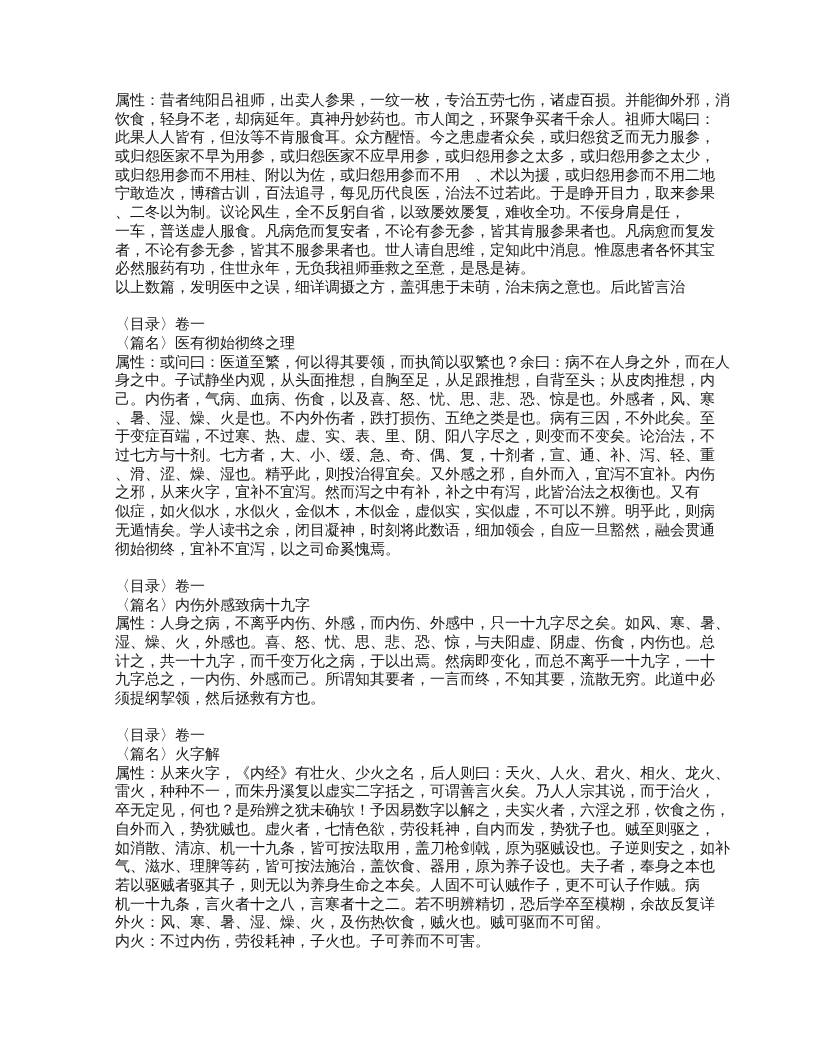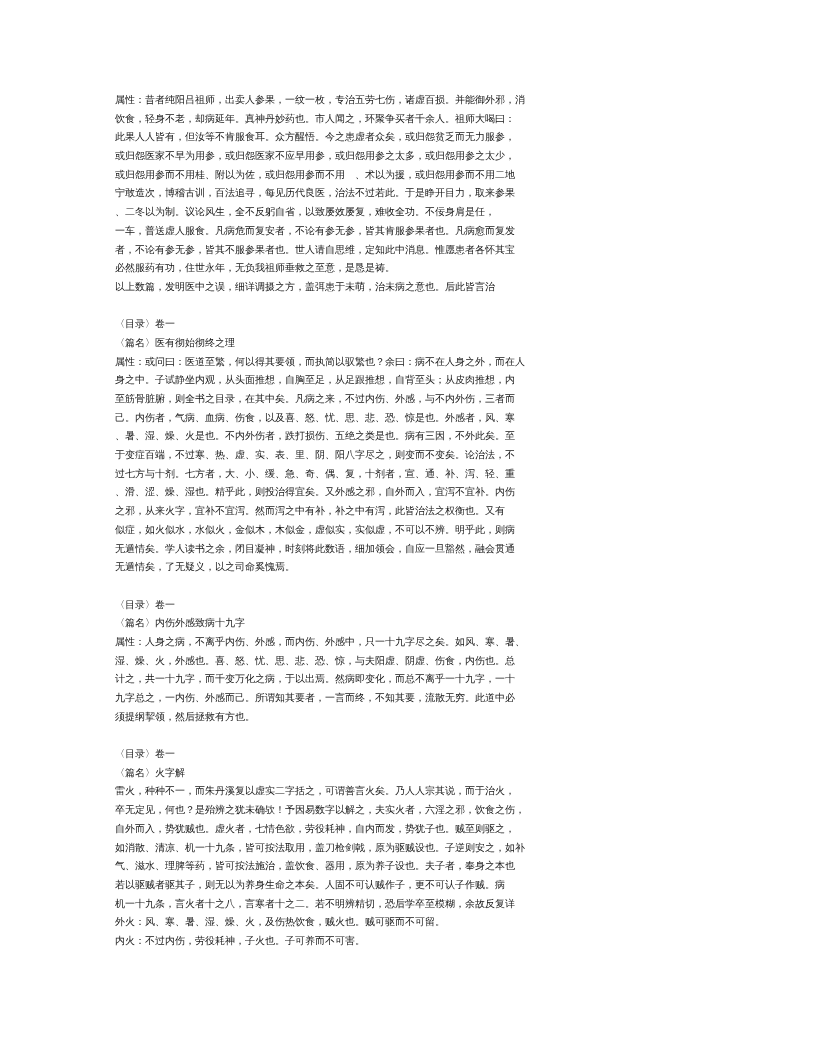--- a/index.html
+++ b/index.html
@@ -14,21 +14,21 @@
     background: #ffffff;
     overflow: hidden;
     font-family: "Liberation Serif", "DejaVu Serif", serif;
   }
   .content {
     position: absolute;
     left: 115px;
     top: 91px;
     width: 600px;
     color: #161616;
-    font-size: 10px;
+    font-size: 15px;
     line-height: 18.7px;
   }
   .line {
     height: 18.7px;
     white-space: pre;
     overflow: visible;
   }
 </style>
 </head>
 <body>
@@ -44,41 +44,41 @@
       <div class="line">、二冬以为制。议论风生，全不反躬自省，以致屡效屡复，难收全功。不佞身肩是任，</div>
       <div class="line">一车，普送虚人服食。凡病危而复安者，不论有参无参，皆其肯服参果者也。凡病愈而复发</div>
       <div class="line">者，不论有参无参，皆其不服参果者也。世人请自思维，定知此中消息。惟愿患者各怀其宝</div>
       <div class="line">必然服药有功，住世永年，无负我祖师垂救之至意，是恳是祷。</div>
       <div class="line">以上数篇，发明医中之误，细详调摄之方，盖弭患于未萌，治未病之意也。后此皆言治</div>
       <div class="line"></div>
       <div class="line">〈目录〉卷一</div>
       <div class="line">〈篇名〉医有彻始彻终之理</div>
       <div class="line">属性：或问曰：医道至繁，何以得其要领，而执简以驭繁也？余曰：病不在人身之外，而在人</div>
       <div class="line">身之中。子试静坐内观，从头面推想，自胸至足，从足跟推想，自背至头；从皮肉推想，内</div>
-      <div class="line">至筋骨脏腑，则全书之目录，在其中矣。凡病之来，不过内伤、外感，与不内外伤，三者而</div>
       <div class="line">己。内伤者，气病、血病、伤食，以及喜、怒、忧、思、悲、恐、惊是也。外感者，风、寒</div>
       <div class="line">、暑、湿、燥、火是也。不内外伤者，跌打损伤、五绝之类是也。病有三因，不外此矣。至</div>
       <div class="line">于变症百端，不过寒、热、虚、实、表、里、阴、阳八字尽之，则变而不变矣。论治法，不</div>
       <div class="line">过七方与十剂。七方者，大、小、缓、急、奇、偶、复，十剂者，宣、通、补、泻、轻、重</div>
       <div class="line">、滑、涩、燥、湿也。精乎此，则投治得宜矣。又外感之邪，自外而入，宜泻不宜补。内伤</div>
       <div class="line">之邪，从来火字，宜补不宜泻。然而泻之中有补，补之中有泻，此皆治法之权衡也。又有</div>
       <div class="line">似症，如火似水，水似火，金似木，木似金，虚似实，实似虚，不可以不辨。明乎此，则病</div>
       <div class="line">无遁情矣。学人读书之余，闭目凝神，时刻将此数语，细加领会，自应一旦豁然，融会贯通</div>
-      <div class="line">无遁情矣，了无疑义，以之司命奚愧焉。</div>
+      <div class="line">彻始彻终，宜补不宜泻，以之司命奚愧焉。</div>
       <div class="line"></div>
       <div class="line">〈目录〉卷一</div>
       <div class="line">〈篇名〉内伤外感致病十九字</div>
       <div class="line">属性：人身之病，不离乎内伤、外感，而内伤、外感中，只一十九字尽之矣。如风、寒、暑、</div>
       <div class="line">湿、燥、火，外感也。喜、怒、忧、思、悲、恐、惊，与夫阳虚、阴虚、伤食，内伤也。总</div>
       <div class="line">计之，共一十九字，而千变万化之病，于以出焉。然病即变化，而总不离乎一十九字，一十</div>
       <div class="line">九字总之，一内伤、外感而己。所谓知其要者，一言而终，不知其要，流散无穷。此道中必</div>
       <div class="line">须提纲挈领，然后拯救有方也。</div>
       <div class="line"></div>
       <div class="line">〈目录〉卷一</div>
       <div class="line">〈篇名〉火字解</div>
+      <div class="line">属性：从来火字，《内经》有壮火、少火之名，后人则曰：天火、人火、君火、相火、龙火、</div>
       <div class="line">雷火，种种不一，而朱丹溪复以虚实二字括之，可谓善言火矣。乃人人宗其说，而于治火，</div>
       <div class="line">卒无定见，何也？是殆辨之犹未确欤！予因易数字以解之，夫实火者，六淫之邪，饮食之伤，</div>
       <div class="line">自外而入，势犹贼也。虚火者，七情色欲，劳役耗神，自内而发，势犹子也。贼至则驱之，</div>
       <div class="line">如消散、清凉、机一十九条，皆可按法取用，盖刀枪剑戟，原为驱贼设也。子逆则安之，如补</div>
       <div class="line">气、滋水、理脾等药，皆可按法施治，盖饮食、器用，原为养子设也。夫子者，奉身之本也</div>
       <div class="line">若以驱贼者驱其子，则无以为养身生命之本矣。人固不可认贼作子，更不可认子作贼。病</div>
       <div class="line">机一十九条，言火者十之八，言寒者十之二。若不明辨精切，恐后学卒至模糊，余故反复详</div>
       <div class="line">外火：风、寒、暑、湿、燥、火，及伤热饮食，贼火也。贼可驱而不可留。</div>
       <div class="line">内火：不过内伤，劳役耗神，子火也。子可养而不可害。</div>
     </div>

